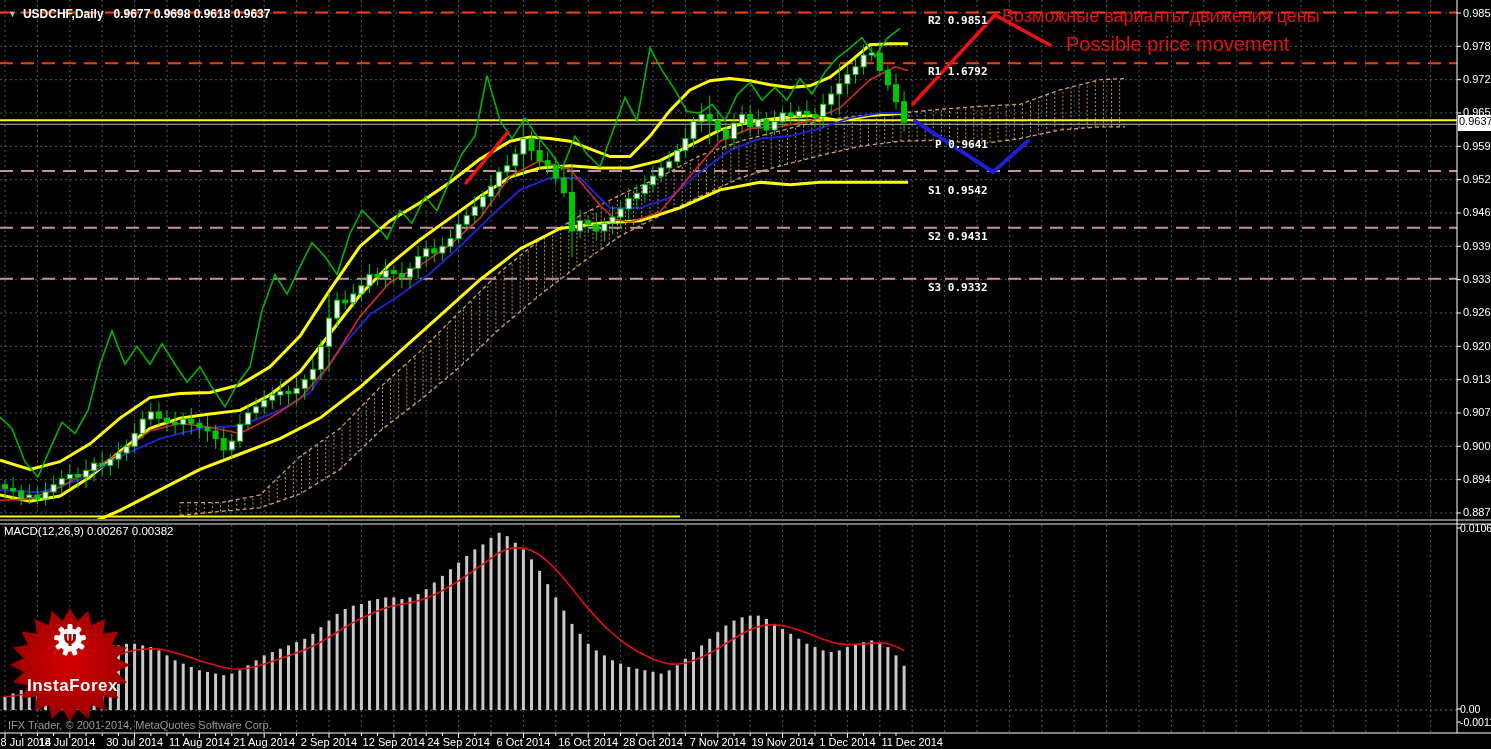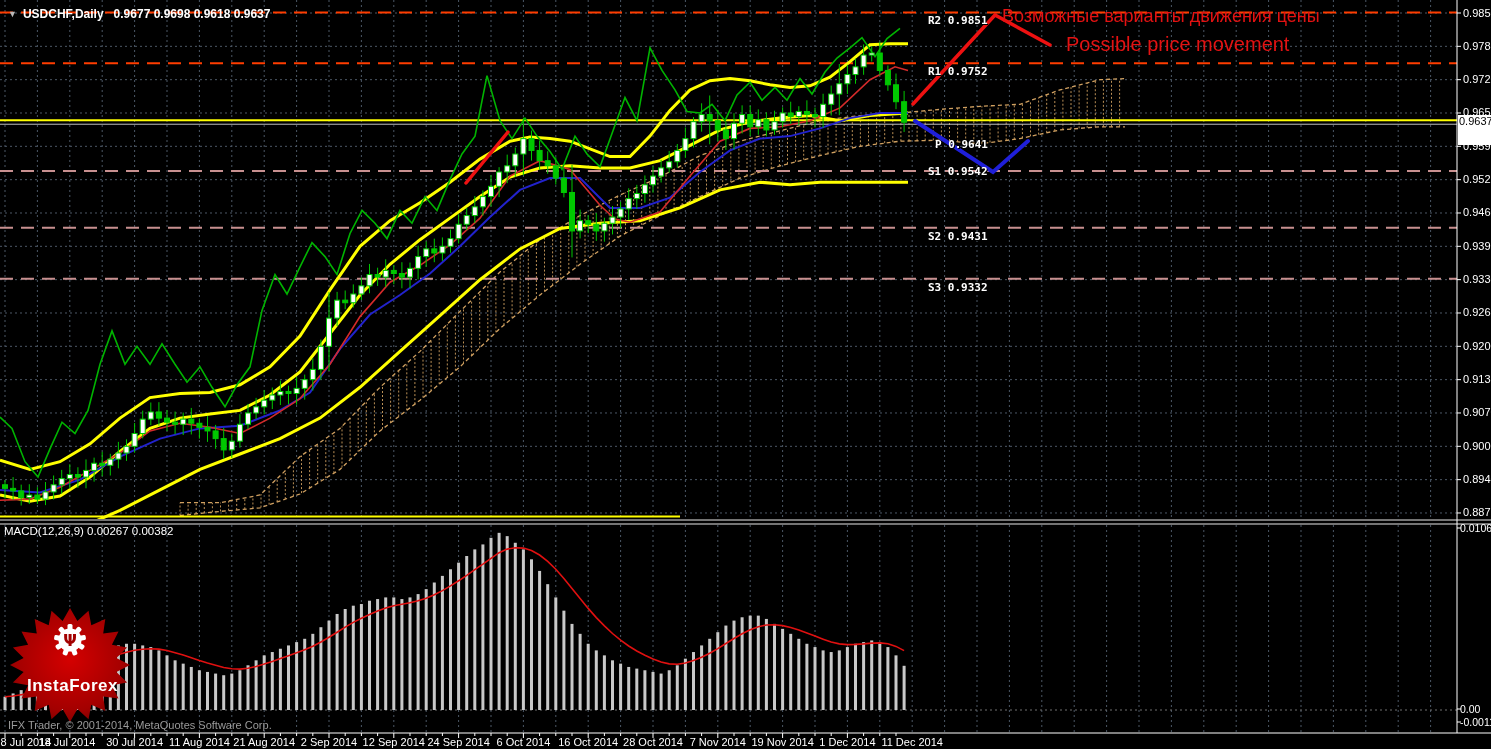--- a/index.html
+++ b/index.html
@@ -12,21 +12,21 @@
   #title-bar{left:8px;top:7px;color:#fff;font-size:12px;font-weight:bold;z-index:4;}
   #title-bar .dd{color:#b8b8b8;font-size:9px;margin-right:6px;vertical-align:1px;}
   #title-bar .ohlc{margin-left:10px;}
   #macd-label{left:4px;top:525px;color:#fff;font-size:11.5px;}
   .axis-lbl{color:#fff;font-size:11px;}
   .time-lbl{color:#fff;font-size:11px;transform:translateX(-50%);}
   .lvl-lbl{color:#fff;font-size:11px;font-weight:bold;font-family:"DejaVu Sans Mono",monospace;
            text-shadow:1px 1px 0 #000;}
   #anno-ru{left:1002px;top:6px;font-size:18px;color:#e31212;z-index:4;}
   #anno-en{left:1066px;top:33px;font-size:20px;color:#e31212;z-index:4;}
-  #price-box{left:1458px;top:115px;width:32px;height:30px;background:#fff;color:#000;
+  #price-box{left:1458px;top:115px;width:32px;height:16px;background:#fff;color:#000;
              font-size:11px;line-height:13px;padding-left:1px;z-index:4;}
   #copyright{left:8px;top:719px;color:#9a9a9a;font-size:11px;z-index:4;}
   #logo-text{left:27px;top:676px;color:#fff;font-size:17px;font-weight:bold;
              letter-spacing:.5px;z-index:3;}
 </style>
 </head>
 <body>
 
 <div id="root">
   <svg id="plot-svg" width="1491" height="749">
@@ -772,19 +772,19 @@
       <div class="lbl time-lbl" style="left: 523.4px; top: 736px;">6 Oct 2014</div>
       <div class="lbl time-lbl" style="left: 588.2px; top: 736px;">16 Oct 2014</div>
       <div class="lbl time-lbl" style="left: 653px; top: 736px;">28 Oct 2014</div>
       <div class="lbl time-lbl" style="left: 717.8px; top: 736px;">7 Nov 2014</div>
       <div class="lbl time-lbl" style="left: 782.6px; top: 736px;">19 Nov 2014</div>
       <div class="lbl time-lbl" style="left: 847.4px; top: 736px;">1 Dec 2014</div>
       <div class="lbl time-lbl" style="left: 912.2px; top: 736px;">11 Dec 2014</div>
     </div>
   <div id="level-labels">
       <div class="lbl lvl-lbl" style="left: 928px; top: 14.4872px;">R2 0.9851</div>
-      <div class="lbl lvl-lbl" style="left: 928px; top: 65.2544px;">R1 0.9752</div>
+      <div class="lbl lvl-lbl" style="left: 928px; top: 65.2544px;">R1 1.6792</div>
       <div class="lbl lvl-lbl" style="left: 935px; top: 138px;">P  0.9641</div>
-      <div class="lbl lvl-lbl" style="left: 928px; top: 165px;">S1 0.9542</div>
+      <div class="lbl lvl-lbl" style="left: 928px; top: 184px;">S1 0.9542</div>
       <div class="lbl lvl-lbl" style="left: 928px; top: 229.863px;">S2 0.9431</div>
       <div class="lbl lvl-lbl" style="left: 928px; top: 280.63px;">S3 0.9332</div>
     </div>
 </div>
 
 </body></html>

